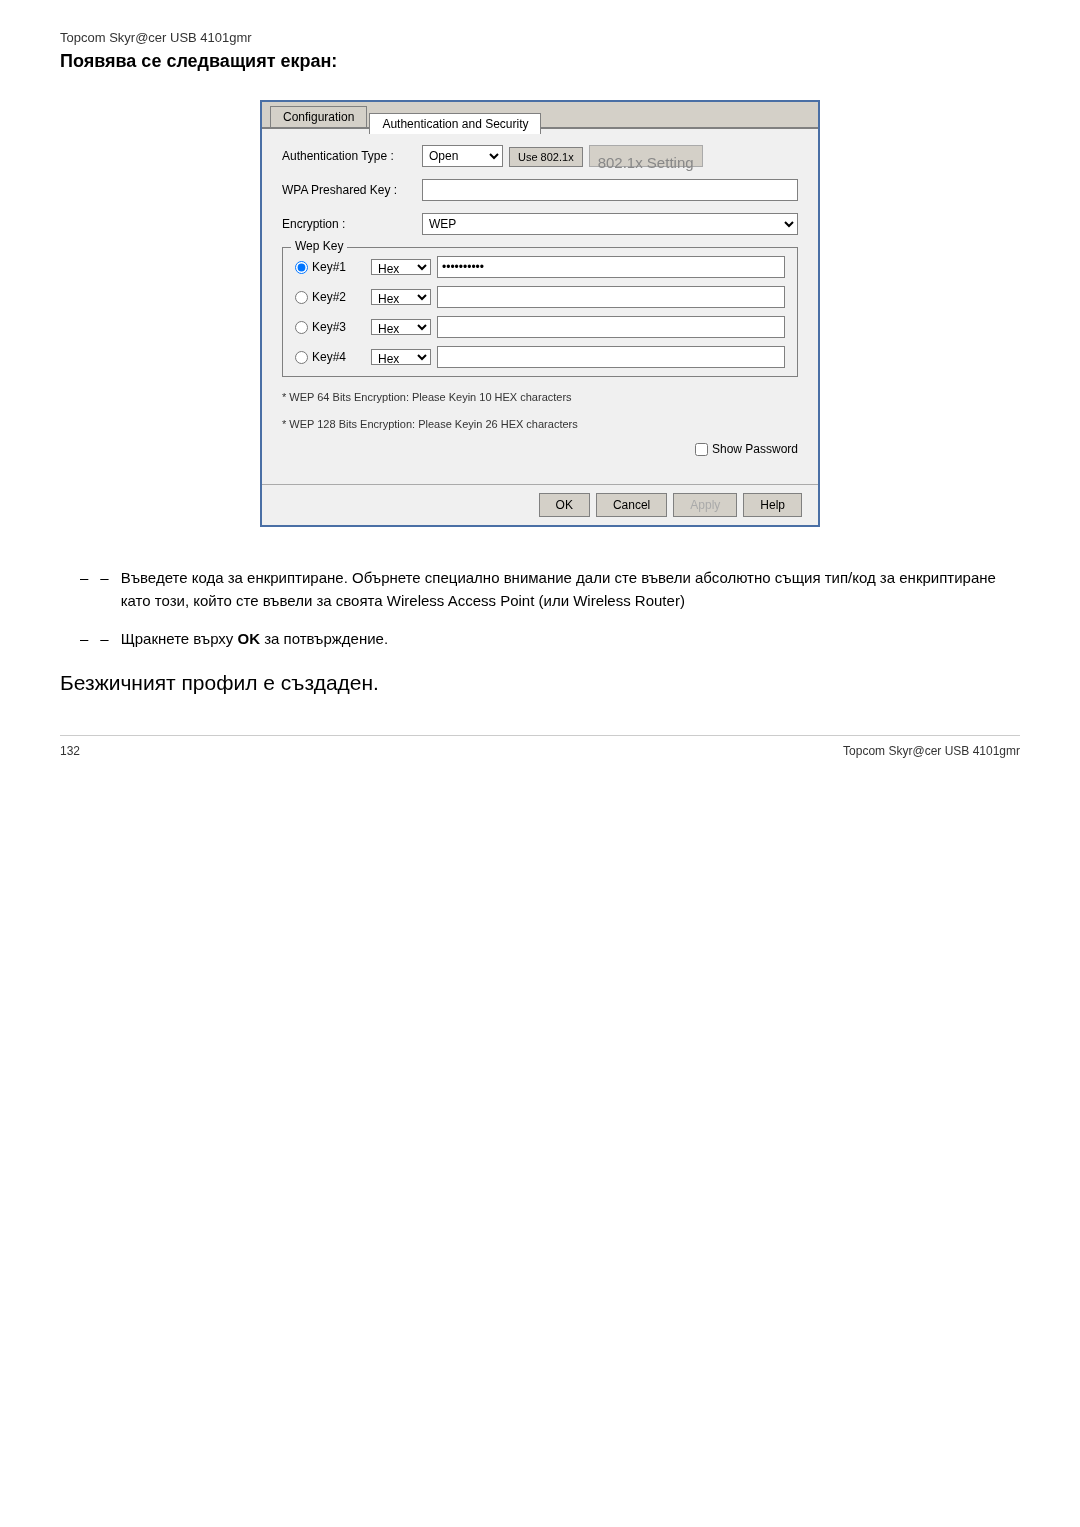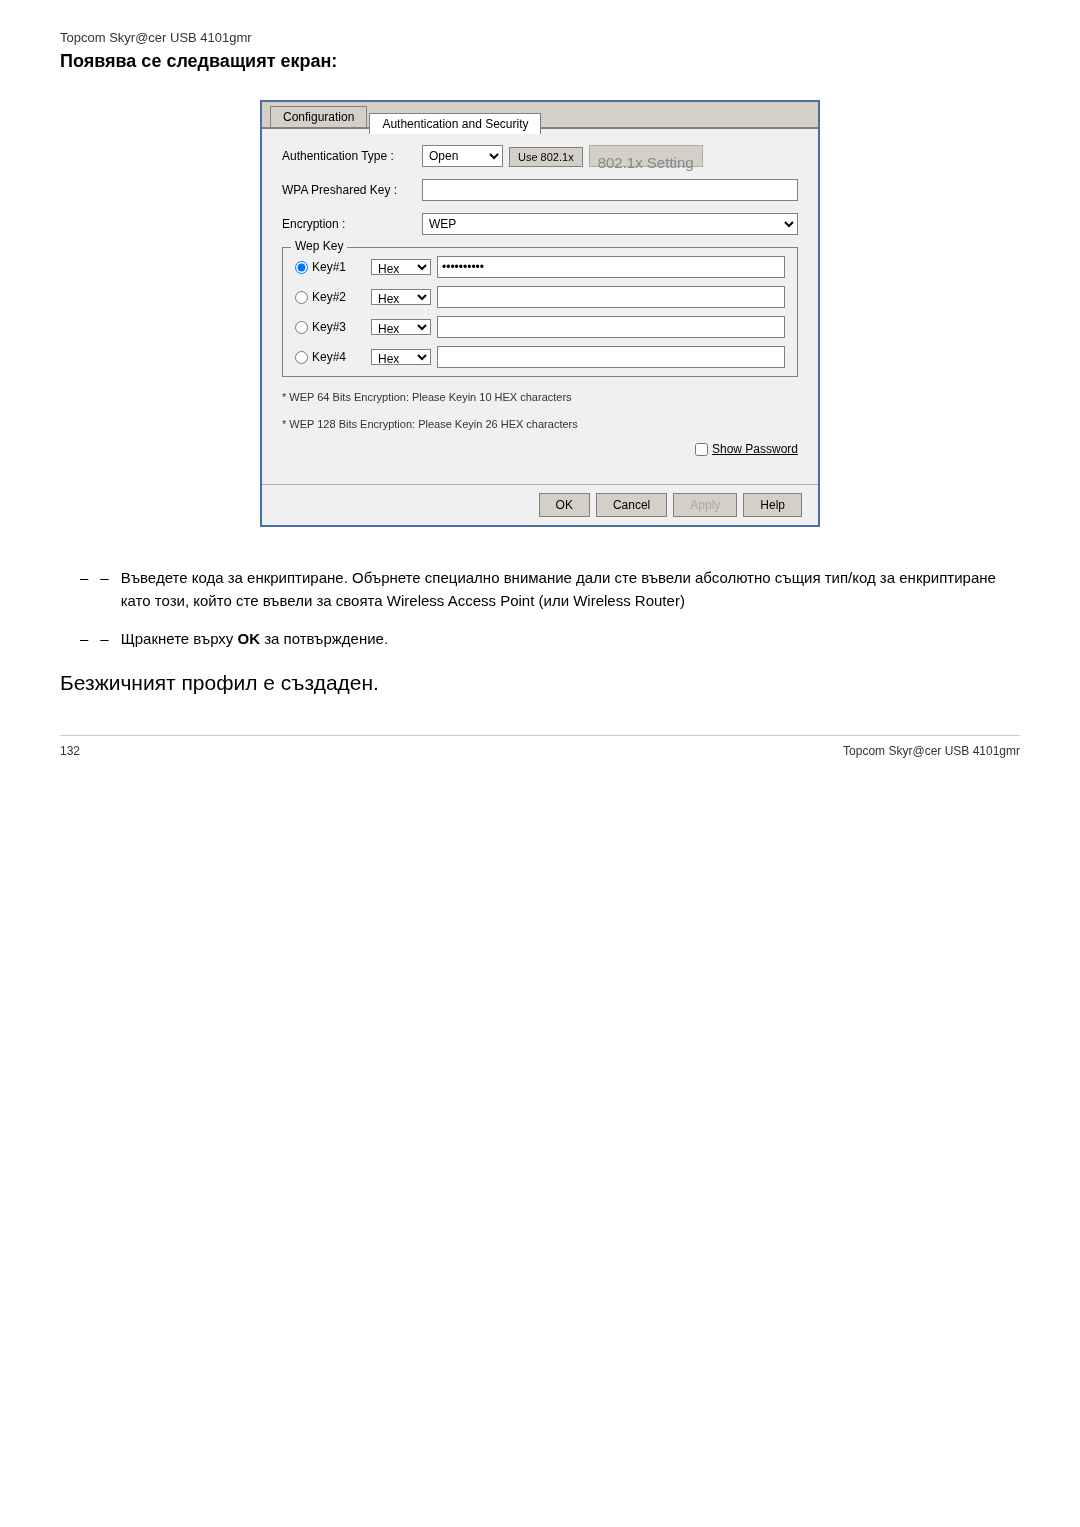--- a/index.html
+++ b/index.html
@@ -218,21 +218,20 @@
       line-height: 1.5;
     }
 
     .show-password-row {
       display: flex;
       justify-content: flex-end;
       align-items: center;
       gap: 4px;
       margin-bottom: 12px;
       font-size: 12px;
-      text-decoration: underline;
     }
 
     .dialog-footer {
       border-top: 1px solid #aaa;
       padding: 8px 16px;
       display: flex;
       justify-content: flex-end;
       gap: 6px;
       background: #f0f0f0;
     }

